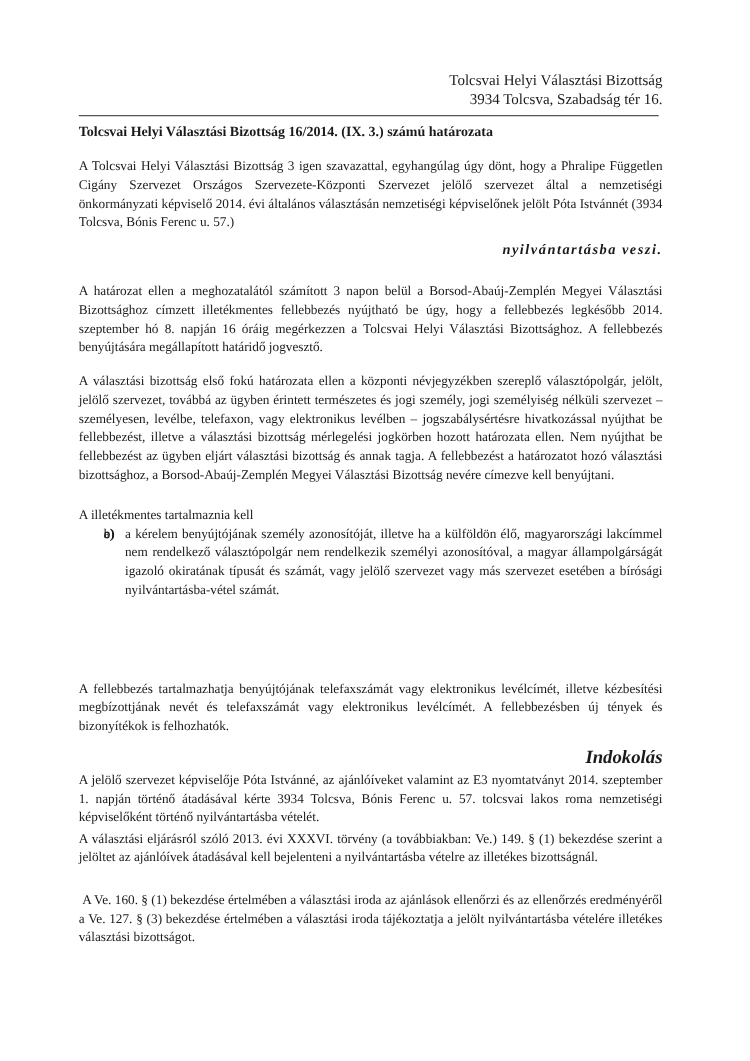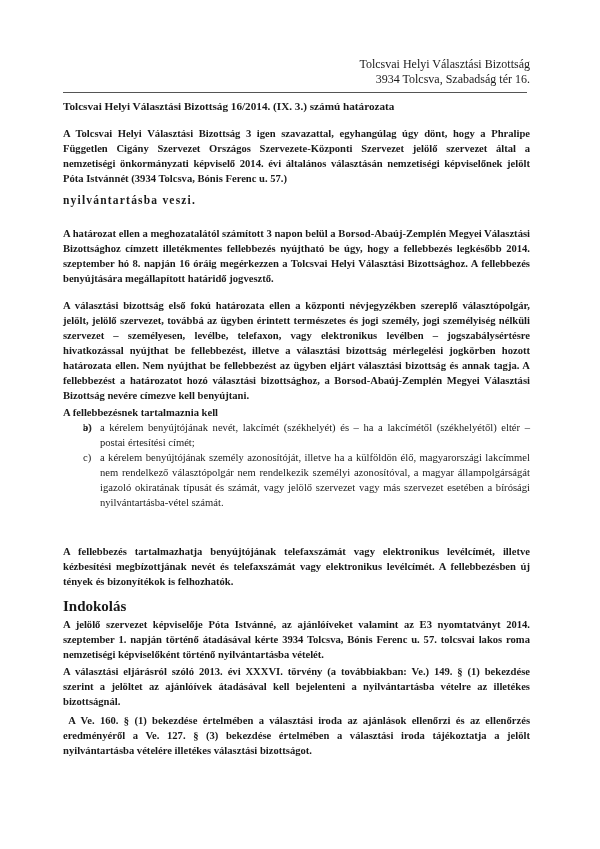--- a/index.html
+++ b/index.html
@@ -11,23 +11,22 @@
     .page { position: absolute; left: 63px; top: 0; width: 467px; }
     .hdr { position: absolute; left: 0; width: 467px; text-align: right; font-weight: normal; font-size: 12px; line-height: 14px; }
     .hdr1 { top: 57px; }
     .hdr2 { top: 72px; }
     .rule { position: absolute; left: 0; top: 92px; width: 464px; height: 1px; background: #555; }
     .title { position: absolute; top: 100px; left: 0; width: 467px; text-align: left; font-size: 11.2px; font-weight: bold; }
     .para {
       position: absolute; left: 0; width: 467px;
       font-size: 10.6px; line-height: 15px; text-align: justify;
       text-align-last: left;
-      font-weight: bold;
     }
-    .center-bold { position: absolute; left: 0; width: 467px; text-align: left; font-weight: bold; }
+    .center-bold { position: absolute; left: 0; width: 467px; text-align: right; font-weight: bold; font-style: italic; }
     .verdict { top: 194px; font-size: 11.5px; letter-spacing: 1.2px; }
     .indokolas { top: 598px; font-size: 15px; }
     .list { position: absolute; left: 0; width: 467px; font-size: 10.6px; line-height: 15px; }
     .li { position: relative; padding-left: 37px; text-align: justify; text-align-last: left; }
     .li .marker { position: absolute; left: 20px; top: 0; }
   </style>
 </head>
 <body>
 
 <div class="page">
@@ -38,29 +37,28 @@
   <div class="title">Tolcsvai Helyi Választási Bizottság 16/2014. (IX. 3.) számú határozata</div>
 
   <div class="para" style="top:126px;">A Tolcsvai Helyi Választási Bizottság 3 igen szavazattal, egyhangúlag úgy dönt, hogy a Phralipe Független Cigány Szervezet Országos Szervezete-Központi Szervezet jelölő szervezet által a nemzetiségi önkormányzati képviselő 2014. évi általános választásán nemzetiségi képviselőnek jelölt Póta Istvánnét (3934 Tolcsva, Bónis Ferenc u. 57.)</div>
 
   <div class="center-bold verdict">nyilvántartásba veszi.</div>
 
   <div class="para" style="top:226px;">A határozat ellen a meghozatalától számított 3 napon belül a Borsod-Abaúj-Zemplén Megyei Választási Bizottsághoz címzett illetékmentes fellebbezés nyújtható be úgy, hogy a fellebbezés legkésőbb 2014. szeptember hó 8. napján 16 óráig megérkezzen a Tolcsvai Helyi Választási Bizottsághoz. A fellebbezés benyújtására megállapított határidő jogvesztő.</div>
 
   <div class="para" style="top:298px;">A választási bizottság első fokú határozata ellen a központi névjegyzékben szereplő választópolgár, jelölt, jelölő szervezet, továbbá az ügyben érintett természetes és jogi személy, jogi személyiség nélküli szervezet – személyesen, levélbe, telefaxon, vagy elektronikus levélben – jogszabálysértésre hivatkozással nyújthat be fellebbezést, illetve a választási bizottság mérlegelési jogkörben hozott határozata ellen. Nem nyújthat be fellebbezést az ügyben eljárt választási bizottság és annak tagja. A fellebbezést a határozatot hozó választási bizottsághoz, a Borsod-Abaúj-Zemplén Megyei Választási Bizottság nevére címezve kell benyújtani.</div>
 
-  <div class="para" style="top:405px;">A fellebbezésnek tartalmaznia kell</div>
+  <div class="para" style="top:405px;">A illetékmentes tartalmaznia kell</div>
 
   <div class="list" style="top:420px;">
     <div class="li">
       <span class="marker">a)</span>
     </div>
     <div class="li">
       <span class="marker">b)</span>
-      <span>a kérelem benyújtójának nevét, lakcímét (székhelyét) és – ha a lakcímétől (székhelyétől) eltér – postai értesítési címét;</span>
     </div>
     <div class="li">
       <span class="marker">c)</span>
       <span>a kérelem benyújtójának személy azonosítóját, illetve ha a külföldön élő, magyarországi lakcímmel nem rendelkező választópolgár nem rendelkezik személyi azonosítóval, a magyar állampolgárságát igazoló okiratának típusát és számát, vagy jelölő szervezet vagy más szervezet esetében a bírósági nyilvántartásba-vétel számát.</span>
     </div>
   </div>
 
   <div class="para" style="top:544px;">A fellebbezés tartalmazhatja benyújtójának telefaxszámát vagy elektronikus levélcímét, illetve kézbesítési megbízottjának nevét és telefaxszámát vagy elektronikus levélcímét. A fellebbezésben új tények és bizonyítékok is felhozhatók.</div>
 
   <div class="center-bold indokolas">Indokolás</div>

